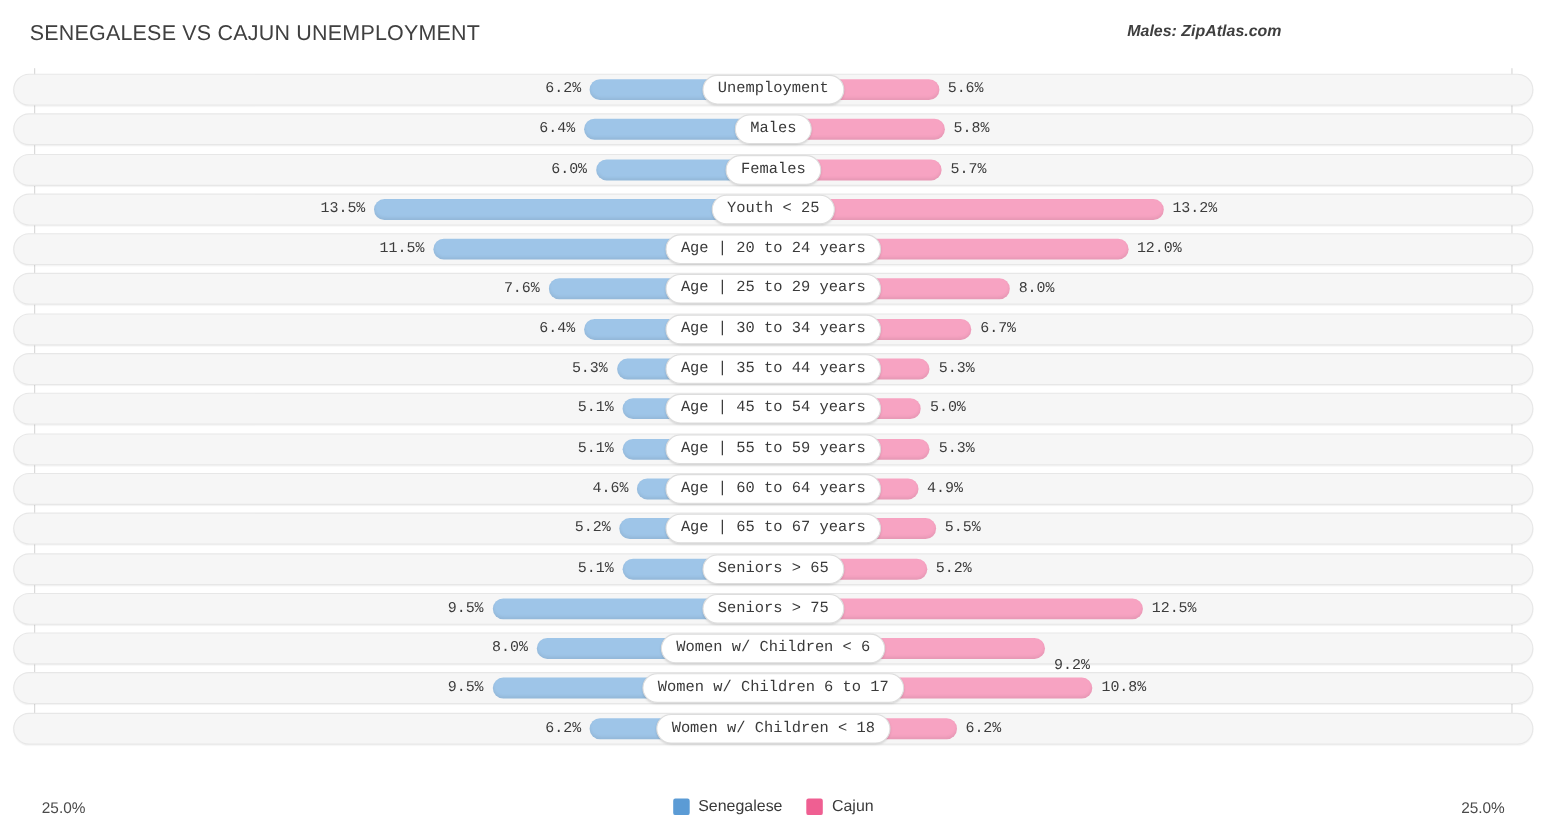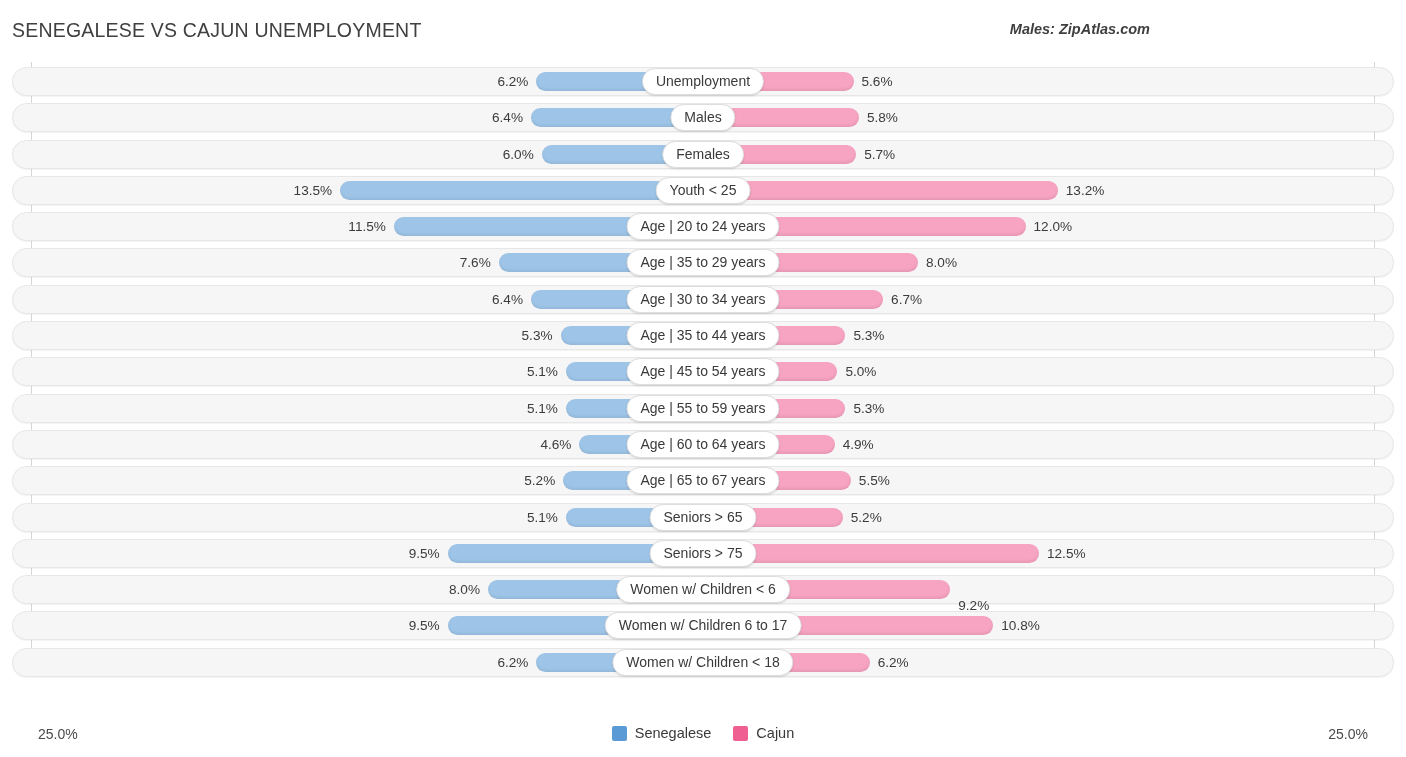--- a/index.html
+++ b/index.html
@@ -12,21 +12,21 @@
     height: 757px;
     font-family: "Liberation Sans", sans-serif;
     color: #3a3a3a;
     overflow: hidden;
     position: relative;
   }
 
   
   #header {
     position: absolute;
-    left: 0; top: 0;
+    left: 15px; top: 0;
     width: 1162px;
     height: 60px;
   }
   #page-title {
     position: absolute;
     left: 12px;
     top: 19px;
     font-size: 19.5px;
     letter-spacing: 0.2px;
     color: #404040;
@@ -60,20 +60,21 @@
     background: #d6d6d6;
   }
   .axis-line.left  { left: 31px; }
   .axis-line.right { left: 1374px; }
 
   #rows {
     position: absolute;
     left: 0;
     top: 2px;
     width: 1406px;
+    font-family: Liberation Mono, monospace;
   }
 
   .row {
     position: relative;
     height: 36.3px;
     margin: 0;
   }
 
   
   .track {
@@ -240,21 +241,21 @@
         <div class="value left" style="right: 1020.12px;">11.5%</div>
         <div class="value right" style="left: 1033.56px;">12.0%</div>
         <div class="pill">Age | 20 to 24 years</div>
       </div>
       <div class="row">
         <div class="track"></div>
         <div class="bar left" style="width: 204.288px; background: rgb(158, 197, 232);"></div>
         <div class="bar right" style="width: 215.04px; background: rgb(247, 163, 194);"></div>
         <div class="value left" style="right: 915.288px;">7.6%</div>
         <div class="value right" style="left: 926.04px;">8.0%</div>
-        <div class="pill">Age | 35 to 29 years</div>
+        <div class="pill">Age | 25 to 29 years</div>
       </div>
       <div class="row">
         <div class="track"></div>
         <div class="bar left" style="width: 172.032px; background: rgb(158, 197, 232);"></div>
         <div class="bar right" style="width: 180.096px; background: rgb(247, 163, 194);"></div>
         <div class="value left" style="right: 883.032px;">6.4%</div>
         <div class="value right" style="left: 891.096px;">6.7%</div>
         <div class="pill">Age | 30 to 34 years</div>
       </div>
       <div class="row">

